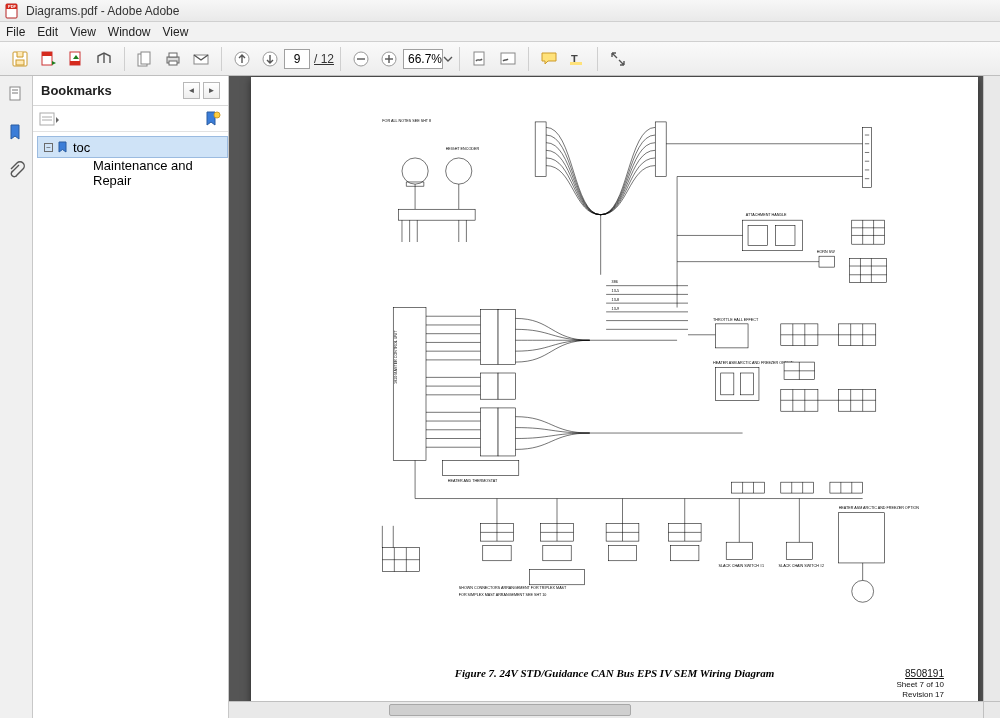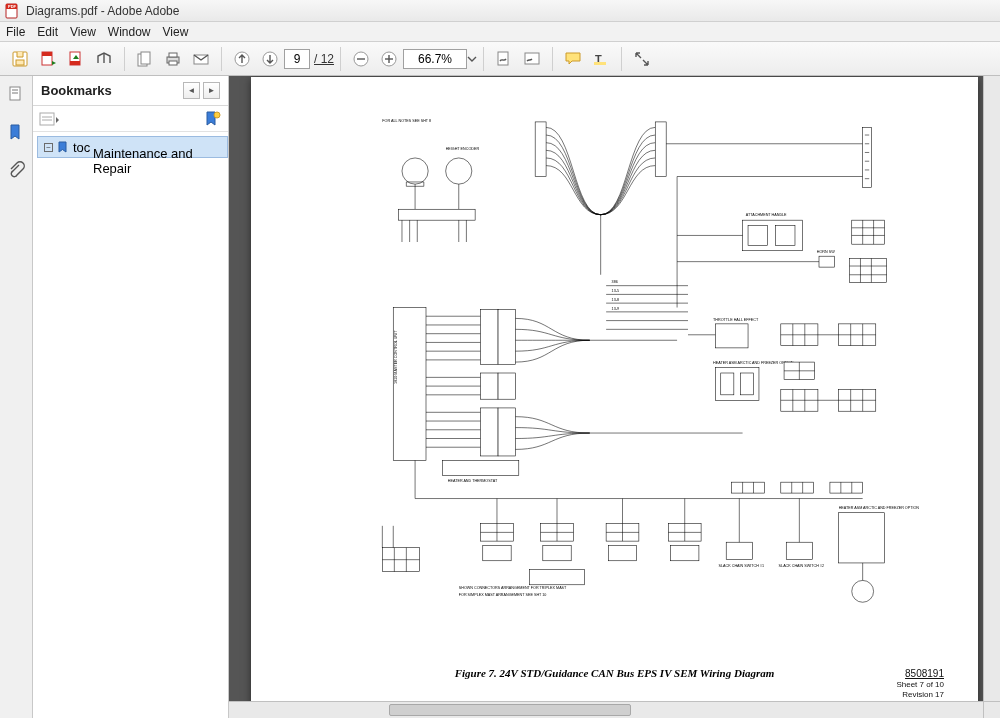--- a/index.html
+++ b/index.html
@@ -13,21 +13,21 @@
   
   .menubar { height: 20px; background: #f2f2f2; border-bottom: 1px solid #d0d0d0; display: flex; align-items: center; padding: 0 6px; gap: 12px; }
   .menubar span { font-size: 12px; color: #222; cursor: default; }
 
   
   .toolbar { height: 34px; background: linear-gradient(#fafafa,#ededed); border-bottom: 1px solid #bfbfbf; display: flex; align-items: center; padding: 0 6px; }
   .tbtn { width: 26px; height: 26px; display: inline-flex; align-items: center; justify-content: center; margin: 0 1px; border-radius: 3px; }
   .tsep { width: 1px; height: 24px; background: #cfcfcf; margin: 0 6px; }
   .page-input { width: 26px; height: 20px; text-align: center; font-size: 12px; border: 1px solid #a0a0a0; background: #fff; }
   .page-total { font-size: 12px; color: #333; margin-left: 4px; text-decoration: underline; }
-  .zoom-input { width: 64px; height: 20px; text-align: center; font-size: 12px; border: 1px solid #a0a0a0; background: #fff; }
+  .zoom-input { width: 40px; height: 20px; text-align: right; font-size: 12px; border: 1px solid #a0a0a0; background: #fff; }
 
   
   .main { display: flex; height: calc(718px - 22px - 20px - 34px); }
 
   
   .navstrip { width: 33px; background: #f0f0f0; border-right: 1px solid #c8c8c8; display: flex; flex-direction: column; align-items: center; padding-top: 6px; gap: 14px; }
   .navstrip .navbtn { width: 24px; height: 24px; display:flex; align-items:center; justify-content:center; }
 
   
   .bookmarks { width: 196px; background: #fff; border-right: 1px solid #c8c8c8; display: flex; flex-direction: column; }
@@ -35,21 +35,21 @@
   .bm-title { font-weight: 600; font-size: 13px; color: #222; }
   .bm-hbtns { display:flex; gap:3px; }
   .bm-hbtns .sq { width:17px; height:17px; border:1px solid #b8b8b8; background:linear-gradient(#fff,#eee); display:flex; align-items:center; justify-content:center; font-size:8px; color:#555; }
   .bm-toolbar { height: 26px; border-bottom: 1px solid #e2e2e2; display:flex; align-items:center; padding:0 6px; justify-content:space-between; }
   .bm-tree { flex:1; padding: 4px 0 0 4px; font-size: 13px; overflow:auto; }
   .tree-row { display:flex; align-items:center; height: 22px; padding-left: 6px; gap: 4px; white-space: nowrap; }
   .tree-row.toc { background: #cfe3f7; border:1px solid #9bbbe0; }
   .tree-twisty { width:9px; height:9px; border:1px solid #6b6b6b; font-size:8px; line-height:7px; text-align:center; color:#444; }
   .tree-bicon { width:12px; height:12px; }
   .tree-child { padding-left: 40px; }
-  .tree-child2 { padding-left: 40px; height:18px; display:flex; align-items:flex-end; }
+  .tree-child2 { padding-left: 40px; height:18px; display:flex; align-items:flex-start; }
 
   
   .viewport { flex:1; background:#555; display:flex; align-items:flex-start; justify-content:center; position:relative; overflow:hidden; }
   .page { width: 727px; height: 640px; background:#fff; margin-top: 1px; box-shadow: 0 2px 8px rgba(0,0,0,0.5); position:relative; padding: 20px 28px 18px 28px; }
 
   .diagram-area { position:absolute; top: 34px; left: 56px; right: 40px; bottom: 82px; }
 
   .caption { position:absolute; bottom: 38px; left: 0; right: 0; text-align:center; font-style: italic; font-weight:600; font-size: 11px; font-family: "Times New Roman", serif; }
   .revblock { position:absolute; bottom: 8px; right: 34px; text-align:right; font-size: 8px; line-height: 1.2; color:#111; }
   .revblock .big { font-size: 10px; text-decoration: underline; }

